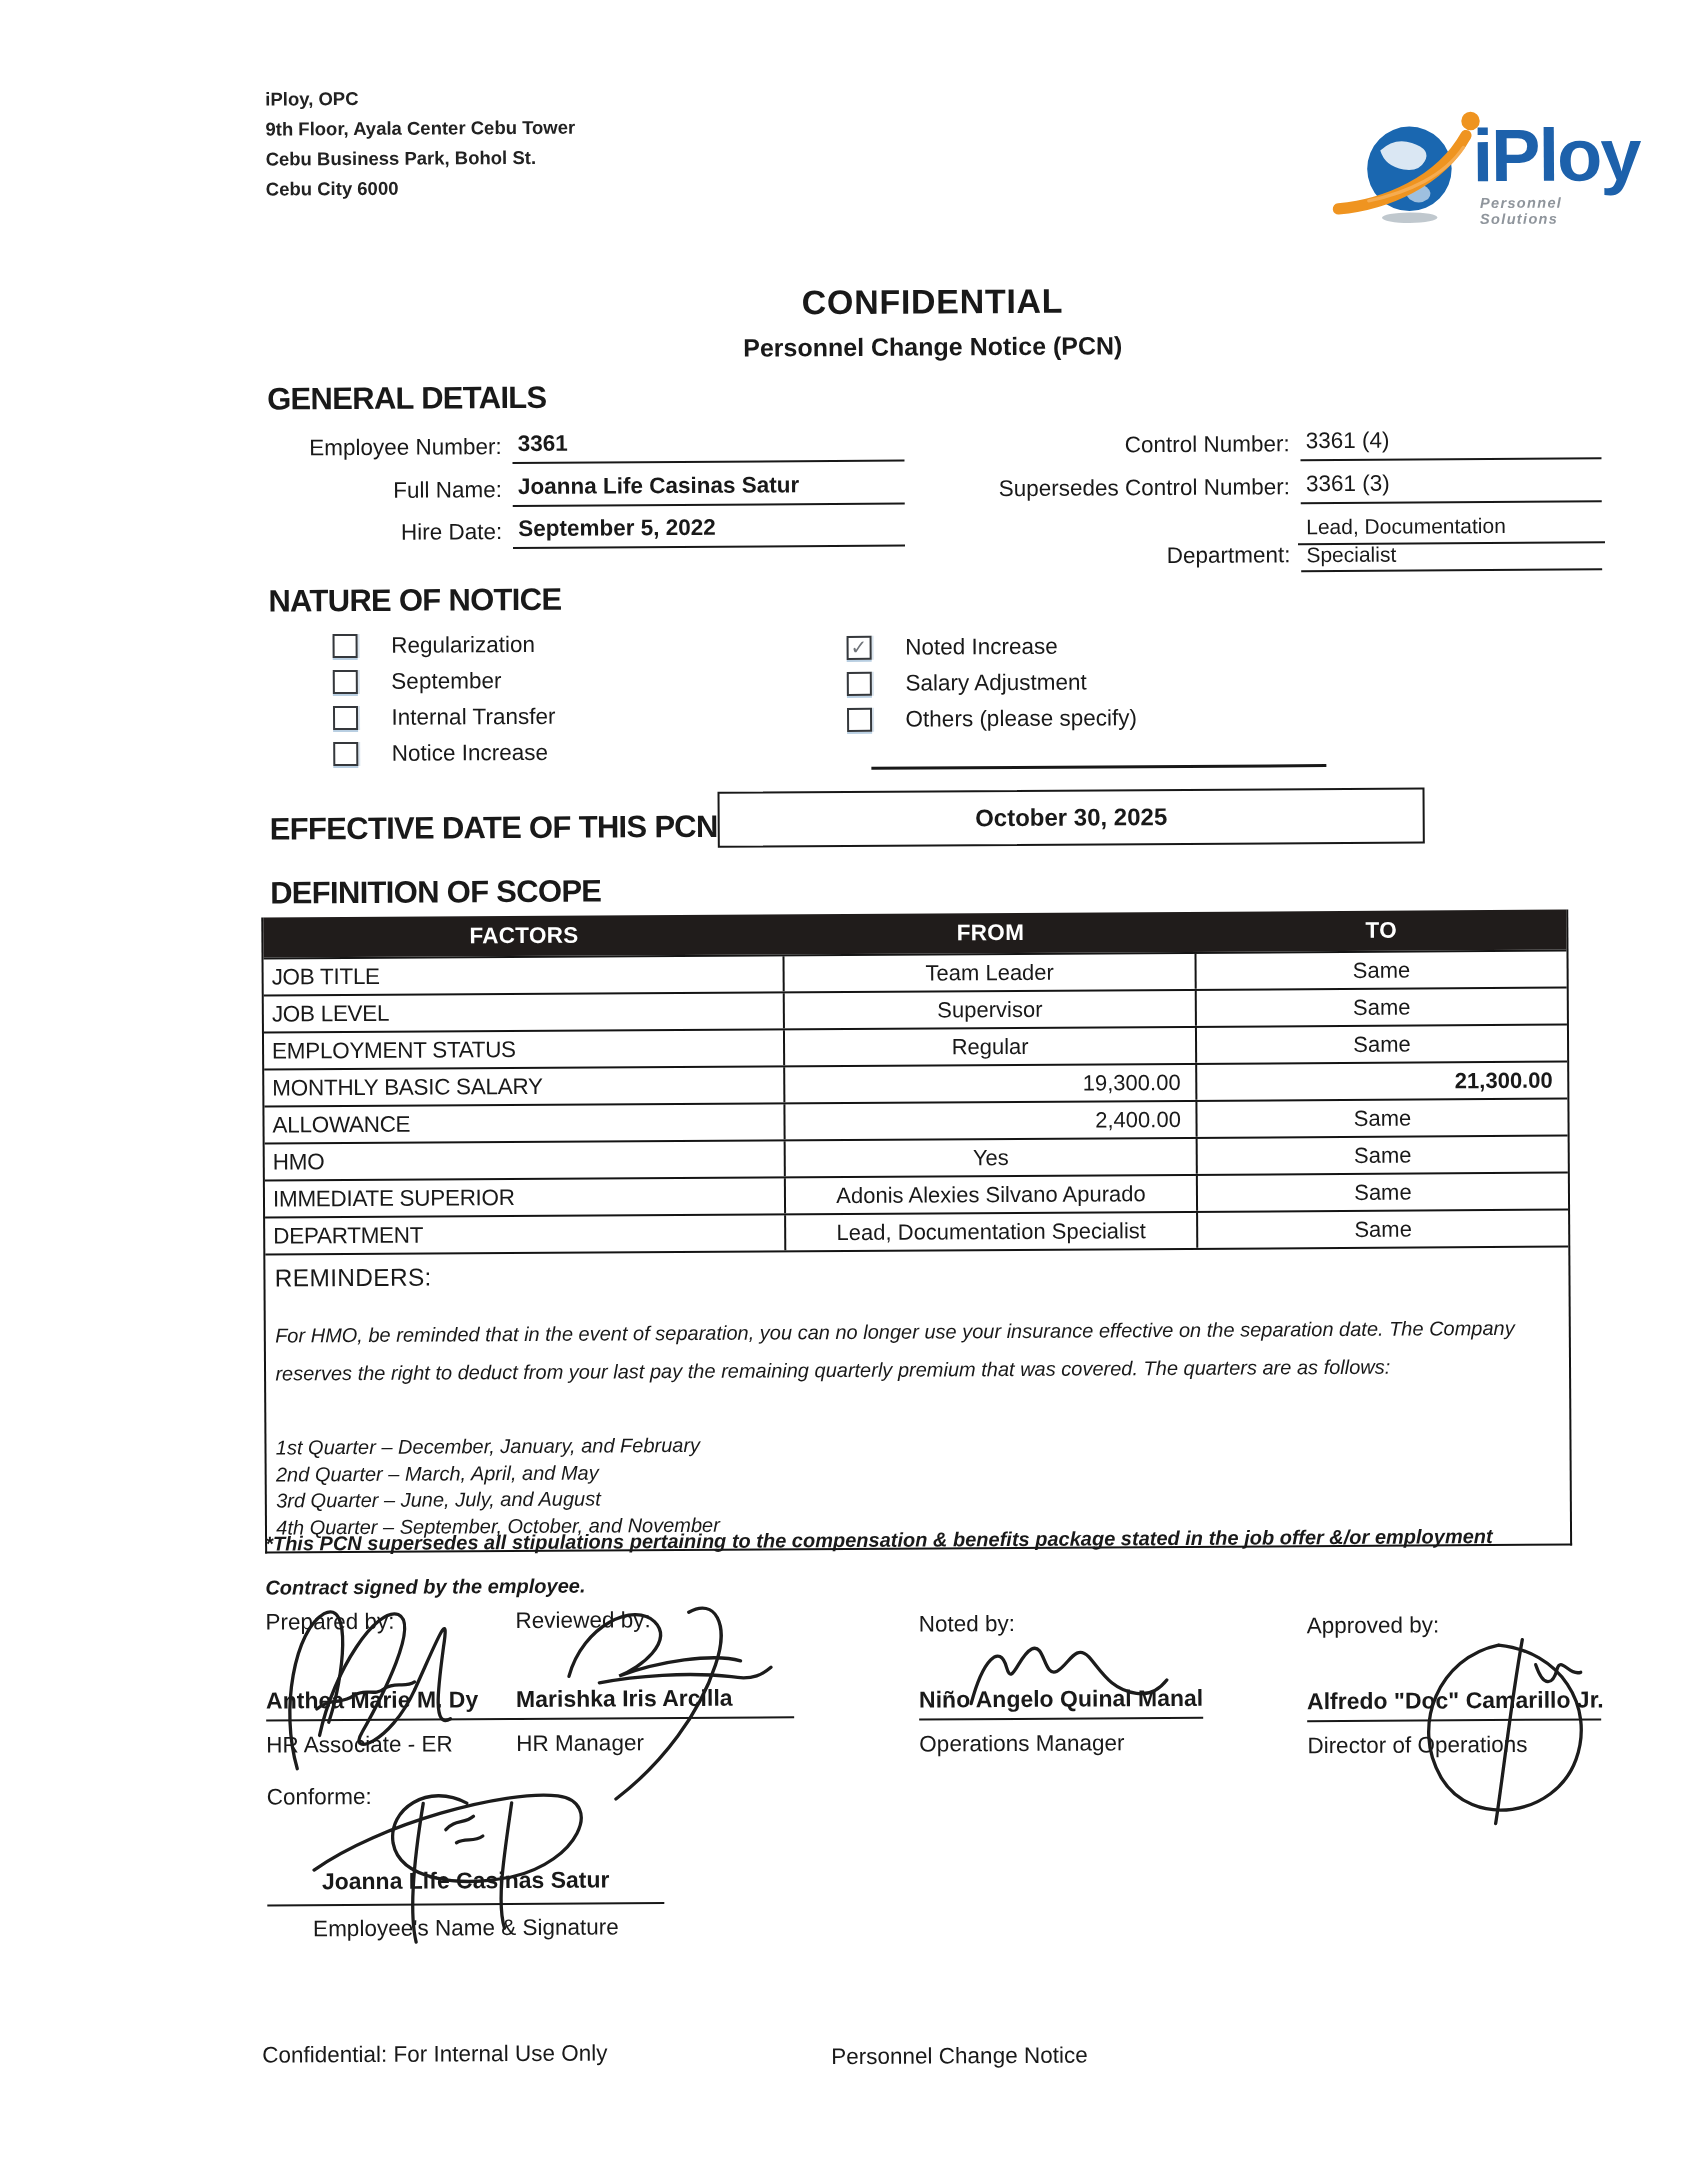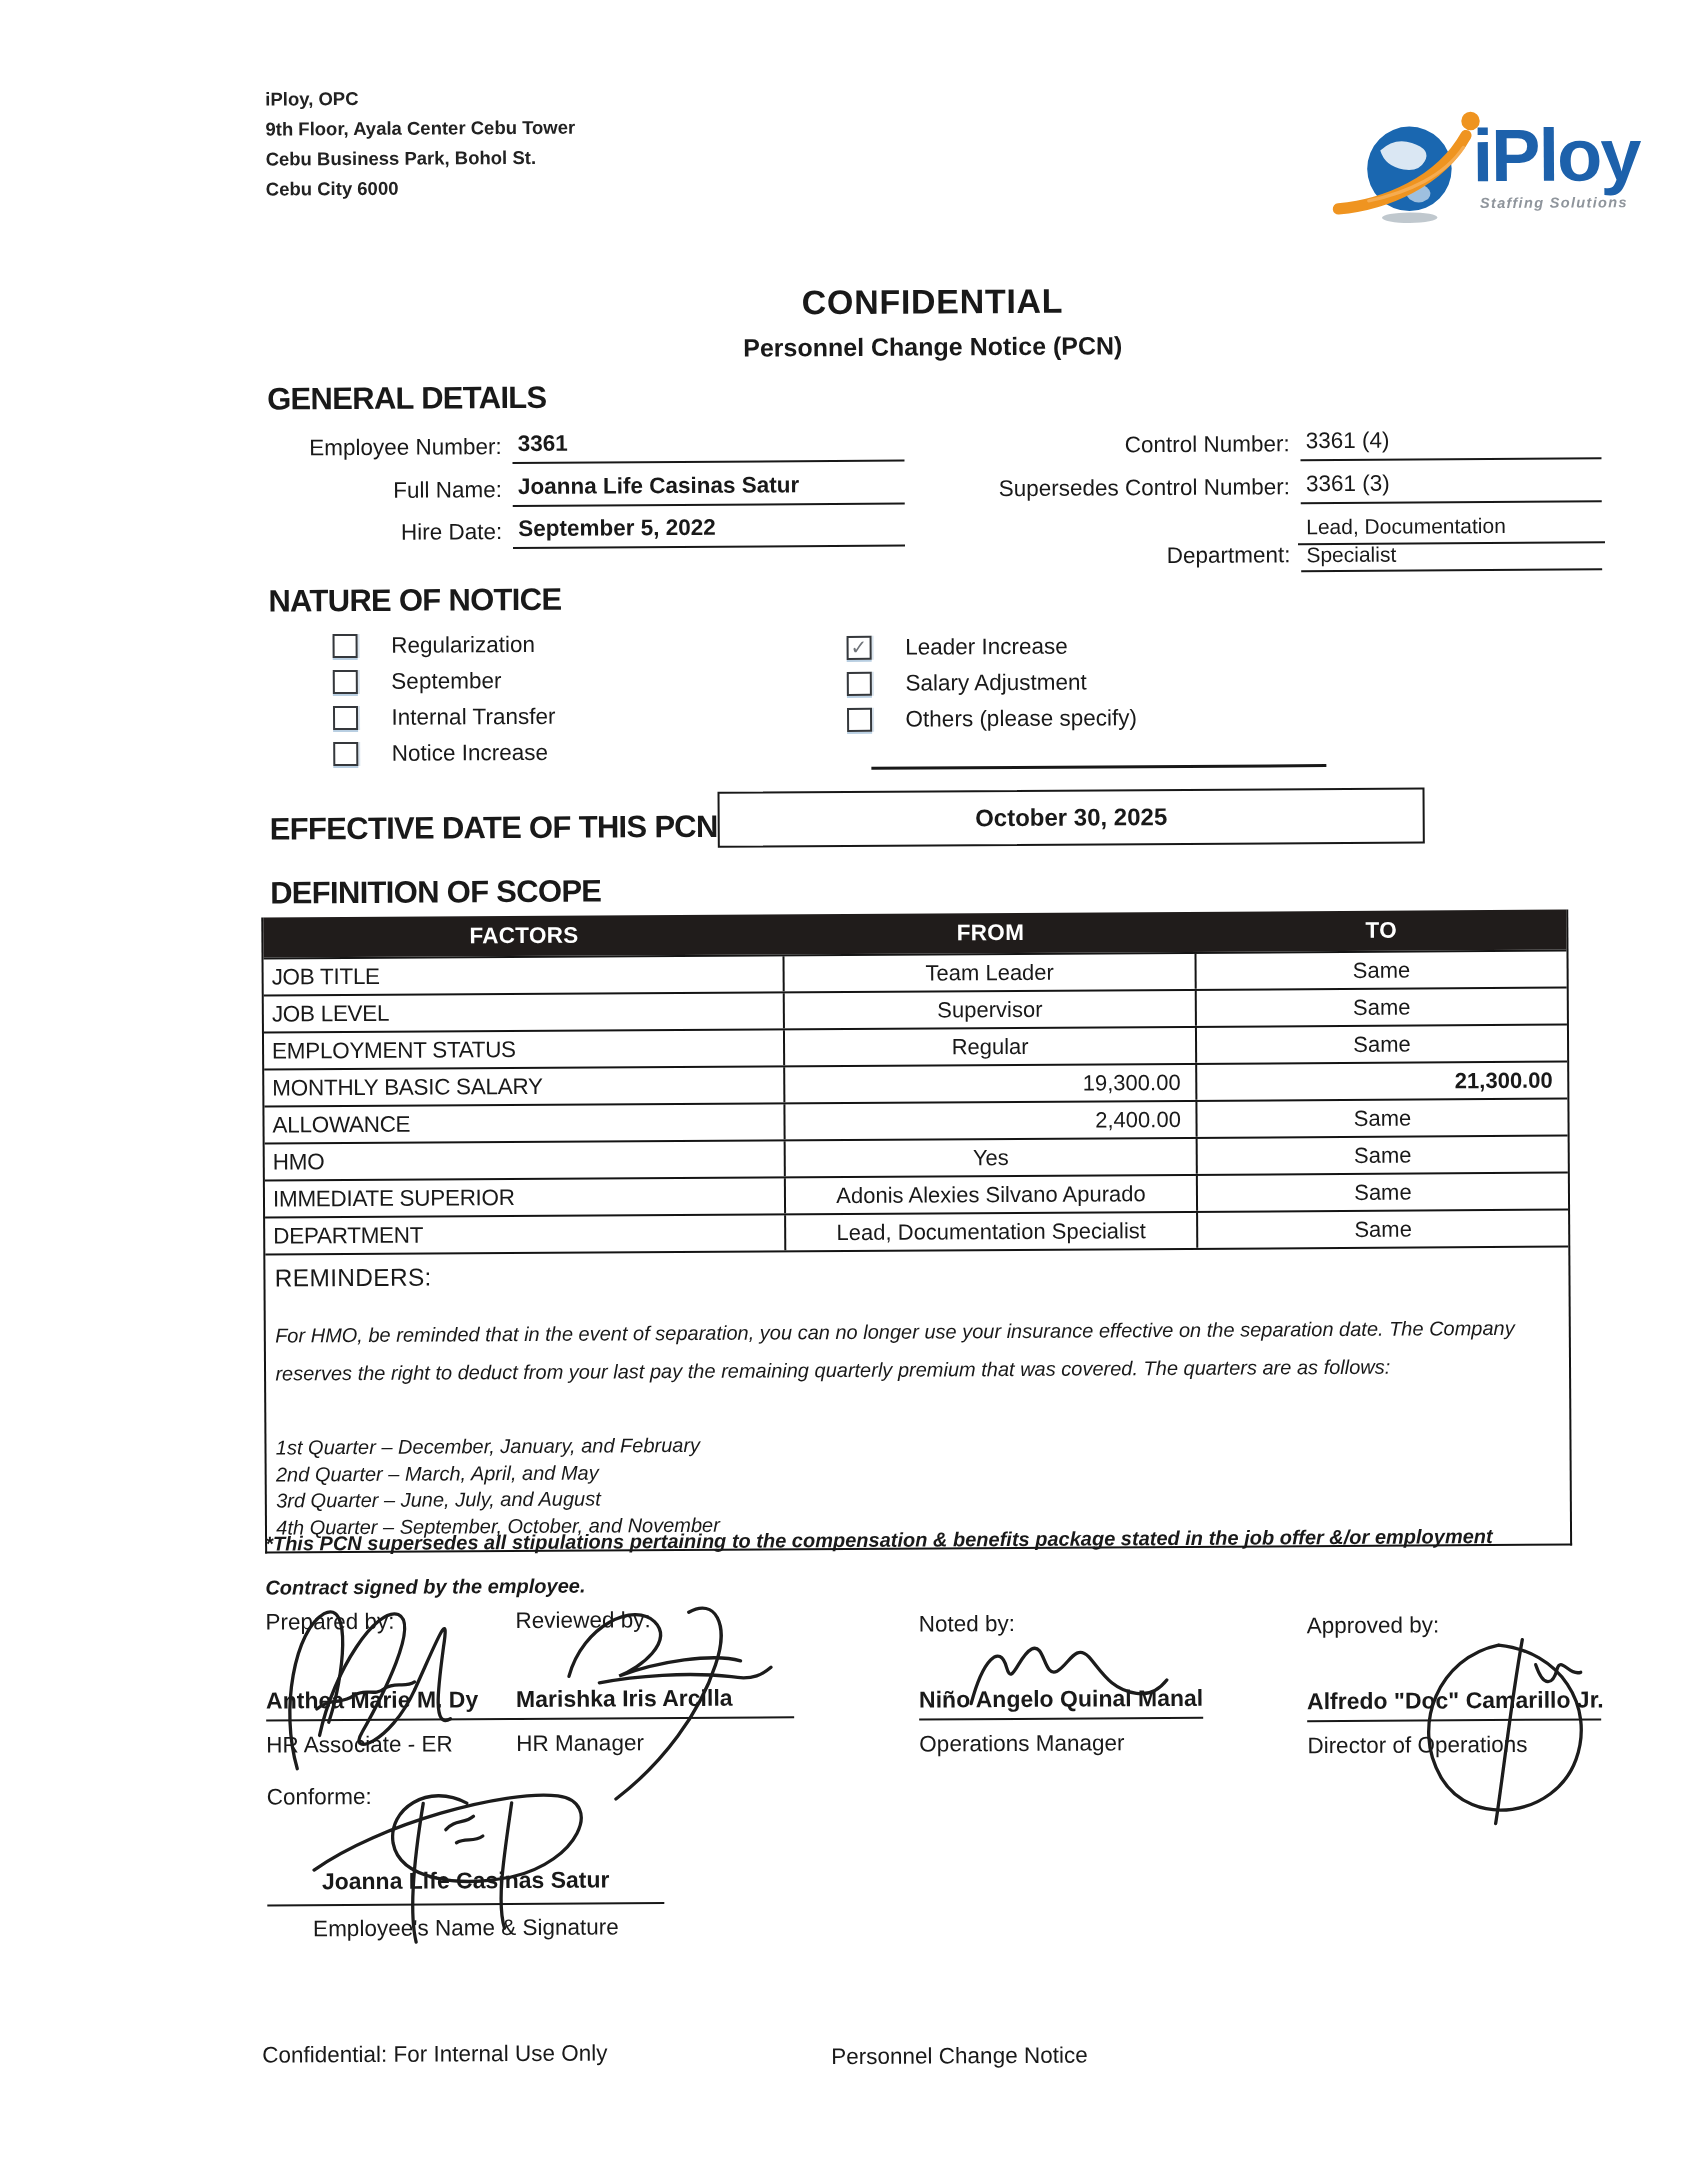--- a/index.html
+++ b/index.html
@@ -114,21 +114,21 @@
     <svg class="logo-art" width="172" height="132" viewBox="0 0 260 200">
       <circle cx="122" cy="102" r="64" fill="#1a67b0"></circle>
       <path d="M78,74 q22,-20 48,-11 q30,10 19,28 q-9,16 -32,12 q-28,-5 -35,-29z" fill="#eaf2f9" opacity="0.92"></path>
       <path d="M118,128 q16,-8 30,2 q10,8 2,18 q-14,10 -28,0 q-10,-10 -4,-20z" fill="#d7e7f4" opacity="0.7"></path>
       <ellipse cx="122" cy="176" rx="42" ry="8" fill="#8d9aa5" opacity="0.55"></ellipse>
       <path d="M14,162 C86,156 168,122 208,52" stroke="#ef9420" stroke-width="17" fill="none" stroke-linecap="round"></path>
       <path d="M60,150 C120,138 176,112 204,70" stroke="#f7b15c" stroke-width="5" fill="none" stroke-linecap="round" opacity="0.8"></path>
       <circle cx="215" cy="30" r="14" fill="#ef9420"></circle>
     </svg>
     <div class="logo-word">iPloy</div>
-    <div class="logo-tag">Staffing Solutions</div>
+    <div class="logo-tag">Personnel Solutions</div>
   </div>
 
   <div class="title-block">
     <div class="title-main">CONFIDENTIAL</div>
     <div class="title-sub">Personnel Change Notice (PCN)</div>
   </div>
 
   <div class="h-section" id="gd-head">GENERAL DETAILS</div>
 
   <div class="fields" id="fields-left">
@@ -183,21 +183,21 @@
       <span class="cbox"></span>
       <span class="opt-label">Notice Increase</span>
     </div>
   </div>
 
   <div class="opts" id="opts-right">
     <div class="opt">
       <span class="cbox">
           <span class="check">✓</span>
         </span>
-      <span class="opt-label">Leader Increase</span>
+      <span class="opt-label">Noted Increase</span>
     </div>
     <div class="opt">
       <span class="cbox"></span>
       <span class="opt-label">Salary Adjustment</span>
     </div>
     <div class="opt">
       <span class="cbox"></span>
       <span class="opt-label">Others (please specify)</span>
     </div>
   </div>

